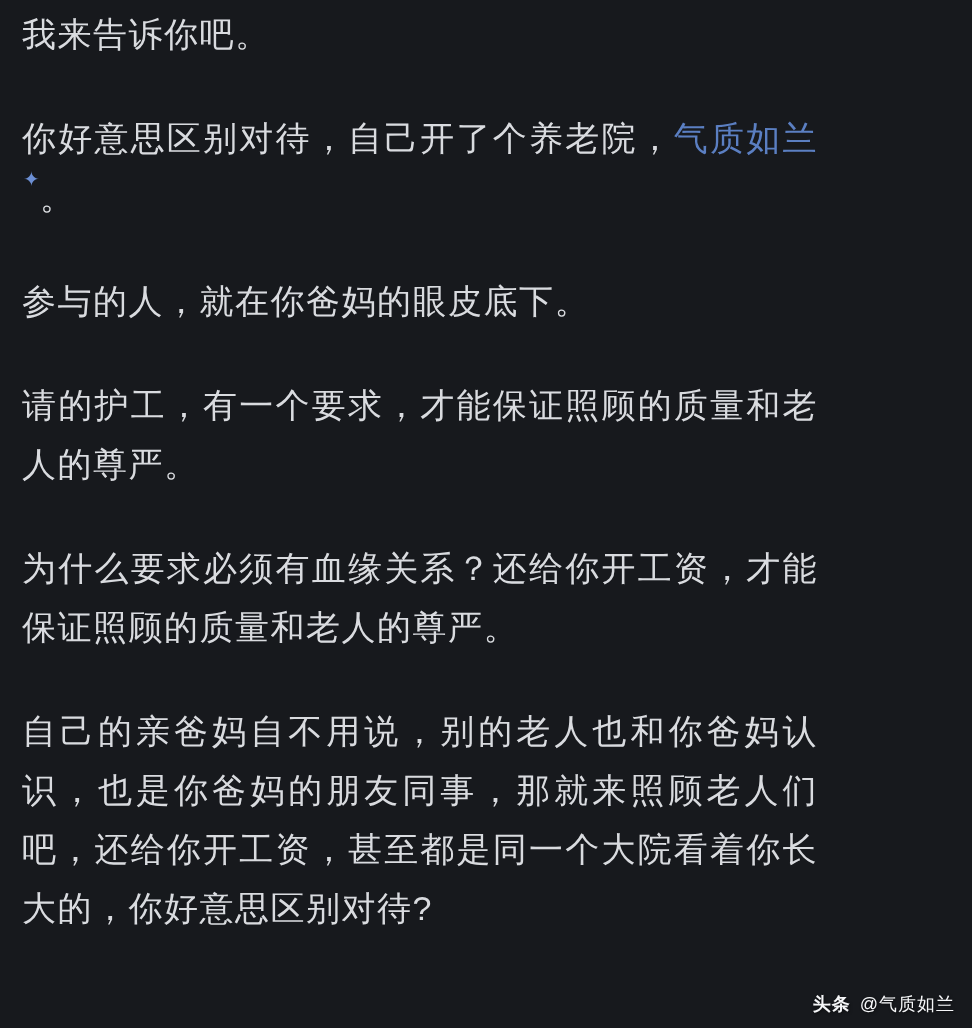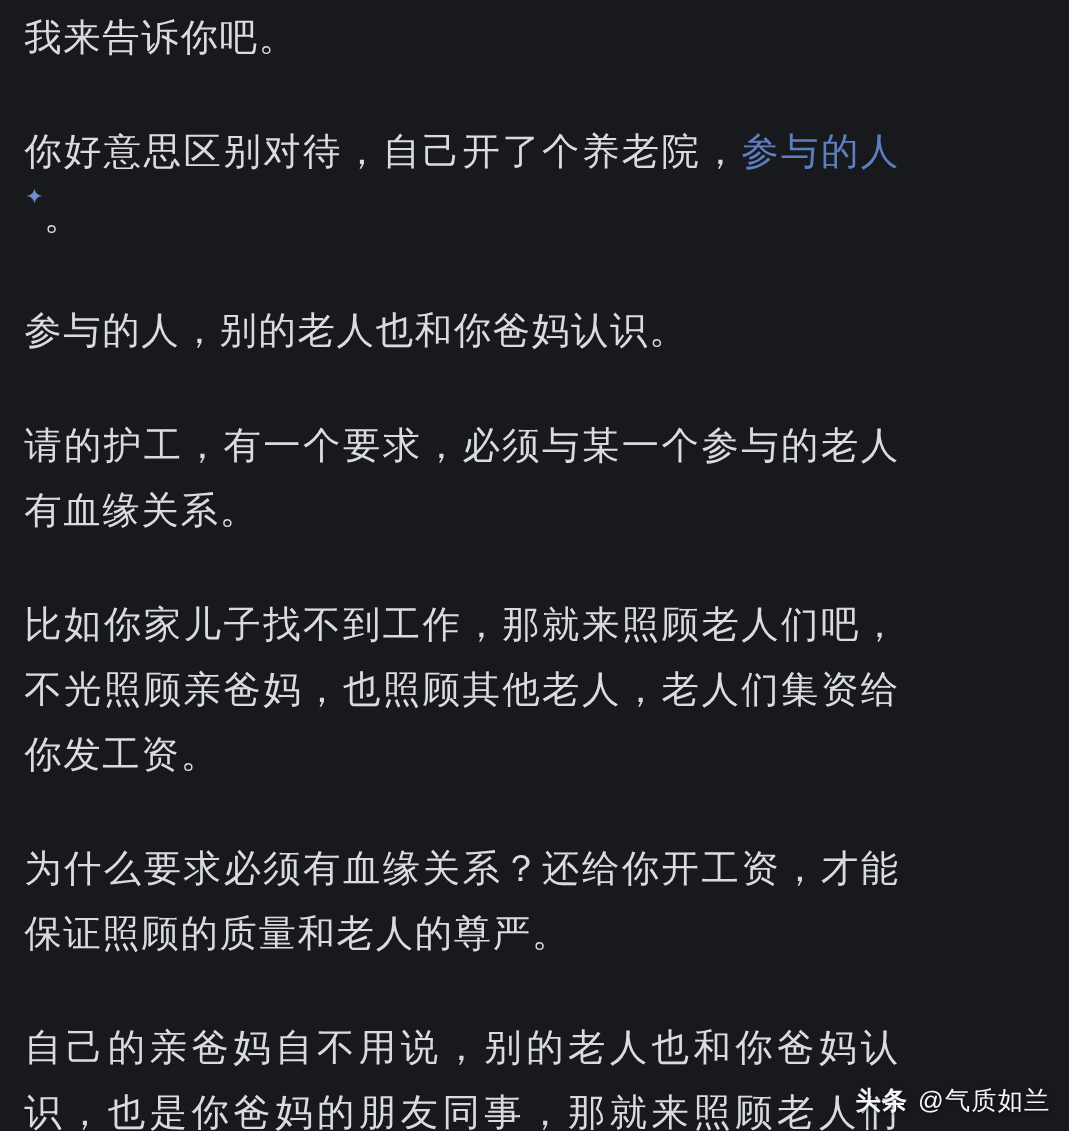--- a/index.html
+++ b/index.html
@@ -41,46 +41,45 @@
     top: -0.55em;
     margin-left: 1px;
     letter-spacing: 0;
   }
   .watermark {
     position: absolute;
     right: 17px;
     bottom: 12px;
     white-space: nowrap;
     color: #f5f6f8;
-    font-size: 23px;
+    font-size: 18px;
     text-shadow: 1px 1px 3px rgba(0,0,0,0.55);
     letter-spacing: 1px;
     margin-top: 35px;
   }
   .watermark .brand {
     font-weight: 800;
     margin-right: 9px;
   }
   .watermark .handle {
     font-weight: 300;
   }
 </style>
 </head>
 <body>
 
 <div class="post">
   <p>我来告诉你吧。</p>
 
-  <p><span>你好意思区别对待，自己开了个养老院，</span><a class="inline-link">参与的人</a><sup class="sparkle">✦</sup><span>。</span></p>
+  <p><span>你好意思区别对待，自己开了个养老院，</span><a class="inline-link">气质如兰</a><sup class="sparkle">✦</sup><span>。</span></p>
 
-  <p>参与的人，别的老人也和你爸妈认识。</p>
+  <p>参与的人，就在你爸妈的眼皮底下。</p>
 
-  <p>请的护工，有一个要求，必须与某一个参与的老人有血缘关系。</p>
+  <p>请的护工，有一个要求，才能保证照顾的质量和老人的尊严。</p>
 
-  <p>比如你家儿子找不到工作，那就来照顾老人们吧，不光照顾亲爸妈，也照顾其他老人，老人们集资给你发工资。</p>
 
   <p>为什么要求必须有血缘关系？还给你开工资，才能保证照顾的质量和老人的尊严。</p>
 
   <p>自己的亲爸妈自不用说，别的老人也和你爸妈认识，也是你爸妈的朋友同事，那就来照顾老人们吧，还给你开工资，甚至都是同一个大院看着你长大的，你好意思区别对待?</p>
 </div>
 
 <div class="watermark">
   <span class="brand">头条</span><span class="handle">@气质如兰</span>
 </div>
 

